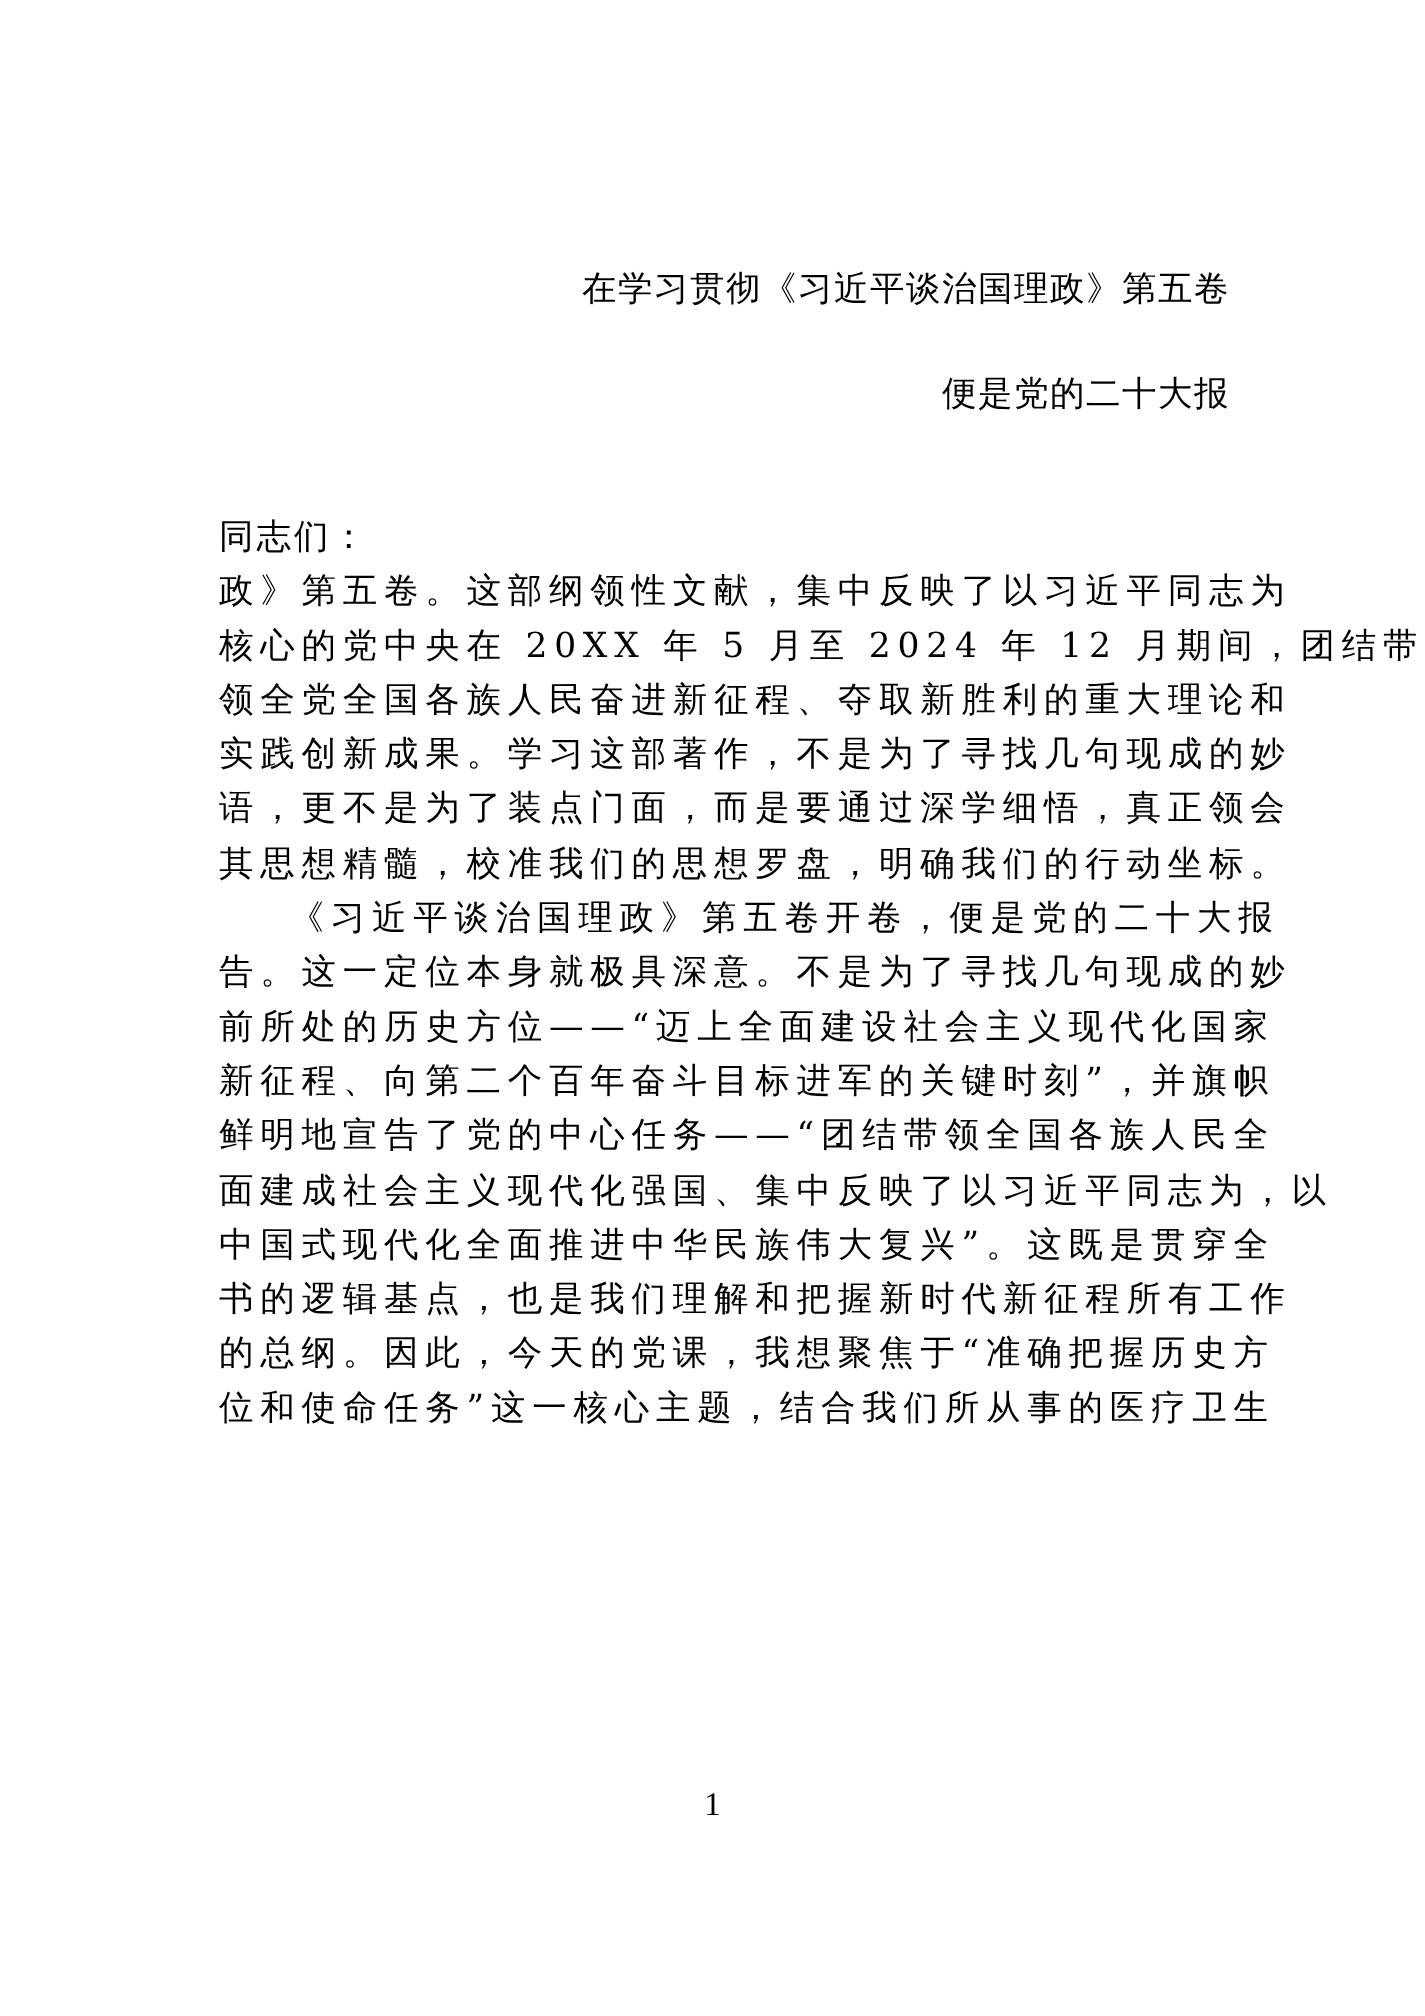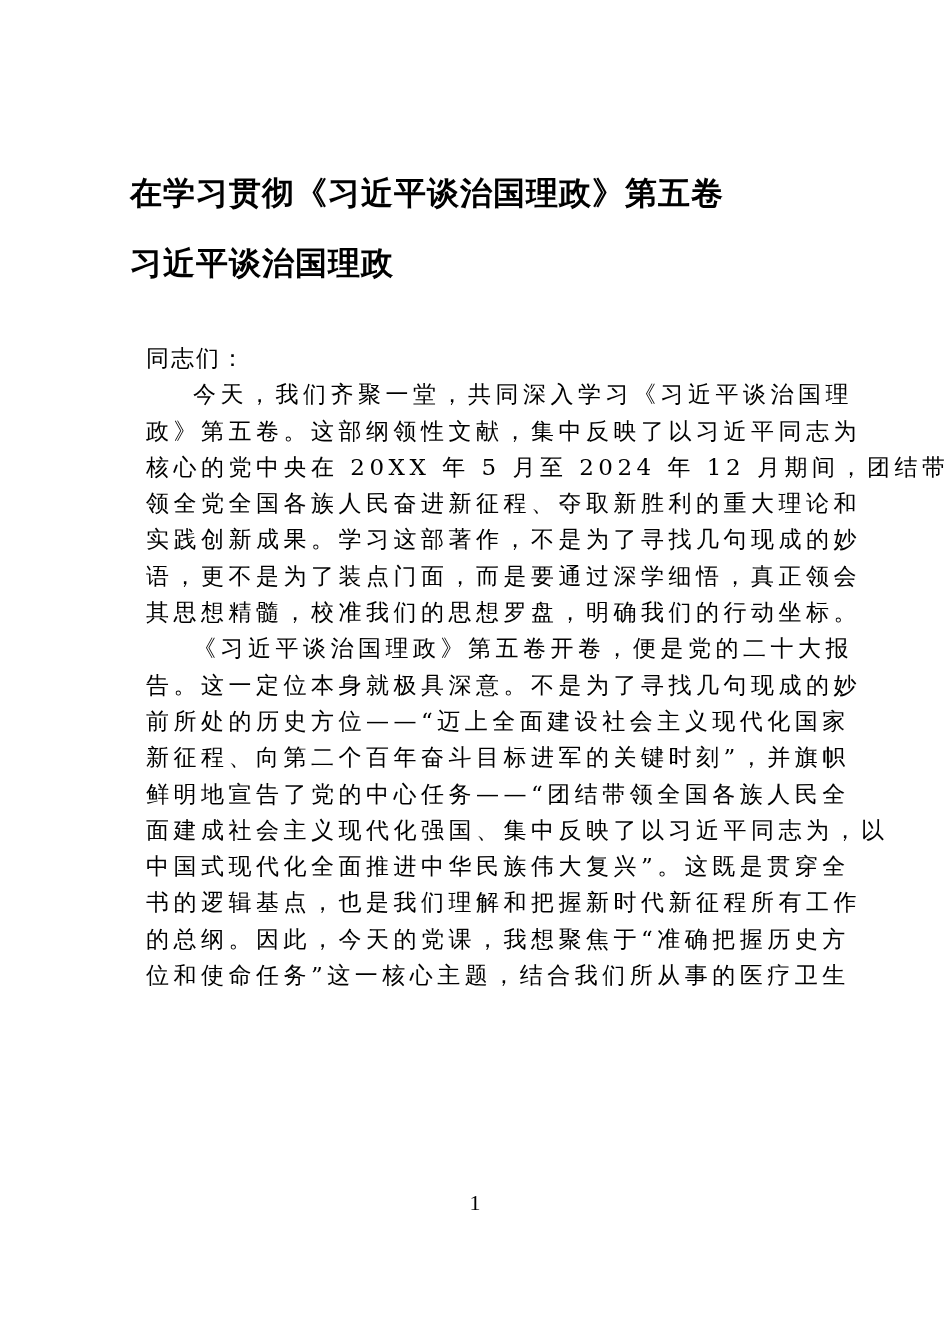--- a/index.html
+++ b/index.html
@@ -20,23 +20,23 @@
       left: 0;
       top: 0;
       width: 950px;
       height: 1344px;
       background: #ffffff;
     }
     .title {
       position: absolute;
       left: 130px;
       width: 690px;
-      text-align: left;
-      font-weight: bold;
-      font-size: 32px;
+      text-align: right;
+      font-weight: normal;
+      font-size: 23px;
       letter-spacing: 1px;
       white-space: nowrap;
       line-height: 40px;
       margin: 0;
     }
     .title-1 { top: 173px; }
     .title-2 { top: 243px; }
     .body-text {
       position: absolute;
       left: 146px;
@@ -71,26 +71,25 @@
       font-family: "Liberation Serif", "DejaVu Serif", serif;
       line-height: 30px;
     }
   </style>
 </head>
 <body>
 
 <div class="page">
 
   <h1 class="title title-1">在学习贯彻《习近平谈治国理政》第五卷</h1>
-  <h1 class="title title-2">习近平谈治国理政</h1>
+  <h1 class="title title-2">便是党的二十大报</h1>
 
   <div class="body-text">
     <div class="line salutation">同志们：</div>
 
-    <div class="line indent">今天，我们齐聚一堂，共同深入学习《习近平谈治国理</div>
     <div class="line">政》第五卷。这部纲领性文献，集中反映了以习近平同志为</div>
     <div class="line">核心的党中央在 20XX 年 5 月至 2024 年 12 月期间，团结带</div>
     <div class="line">领全党全国各族人民奋进新征程、夺取新胜利的重大理论和</div>
     <div class="line">实践创新成果。学习这部著作，不是为了寻找几句现成的妙</div>
     <div class="line">语，更不是为了装点门面，而是要通过深学细悟，真正领会</div>
     <div class="line">其思想精髓，校准我们的思想罗盘，明确我们的行动坐标。</div>
 
     <div class="line indent">《习近平谈治国理政》第五卷开卷，便是党的二十大报</div>
     <div class="line">告。这一定位本身就极具深意。不是为了寻找几句现成的妙</div>
     <div class="line">前所处的历史方位——“迈上全面建设社会主义现代化国家</div>

